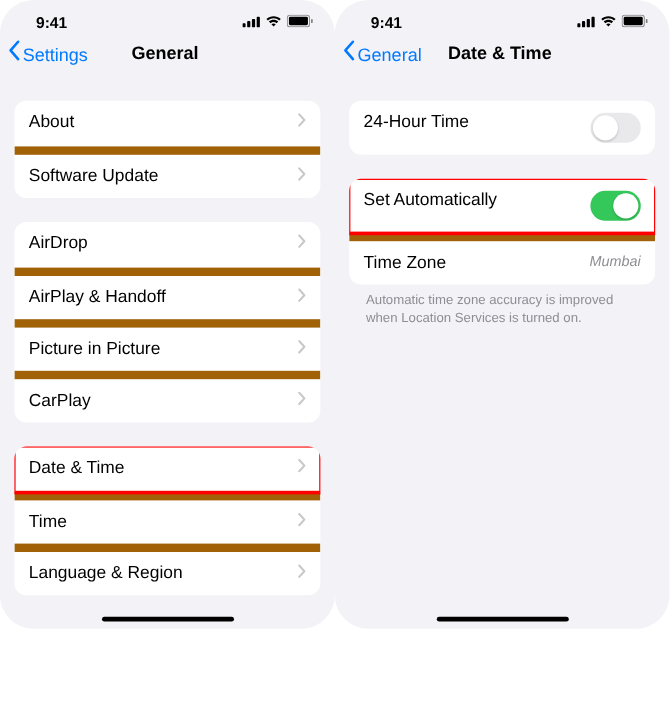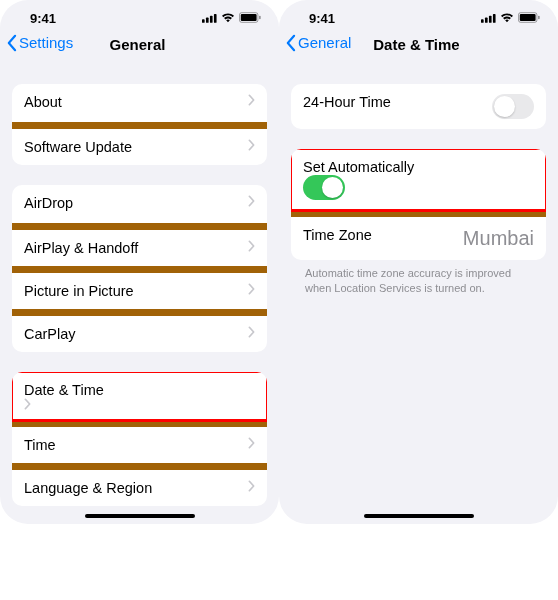--- a/index.html
+++ b/index.html
@@ -35,21 +35,21 @@
   .status-right { display: flex; align-items: center; gap: 4px; }
   .nav {
     display: flex;
     align-items: center;
     padding: 10px 12px 6px 8px;
     position: relative;
     height: 40px;
   }
   .nav-back {
     display: flex;
-    align-items: flex-start;
+    align-items: flex-end;
     color: #007aff;
     font-size: 15px;
     gap: 2px;
     position: absolute;
     left: 6px;
   }
   .nav-title {
     font-size: 15px;
     font-weight: 600;
     color: #000;
@@ -76,21 +76,22 @@
     color: #000;
     min-height: 38px;
     position: relative;
   }
   .cell + .cell { border-top: 7px solid #a16207; }
   .cell .right {
     display: flex;
     align-items: center;
     gap: 6px;
     color: #8e8e93;
-    font-size: 20px;
+    font-size: 12px;
+    font-style: italic;
   }
   .chevron {
     width: 7px; height: 12px;
     display: inline-block;
   }
   .chevron svg { display: block; }
   .toggle {
     width: 42px; height: 25px;
     border-radius: 25px;
     position: relative;
@@ -105,21 +106,20 @@
     top: 2px;
     box-shadow: 0 1px 2px rgba(0,0,0,0.2);
   }
   .toggle-off .toggle-knob { left: 2px; }
   .toggle-on .toggle-knob { right: 2px; }
   .highlight {
     outline: 3px solid #ff0000;
     outline-offset: -1px;
     position: relative;
     z-index: 2;
-    flex-direction: column;
   }
   .footer-note {
     font-size: 11px;
     color: #8e8e93;
     padding: 6px 14px 0 14px;
     line-height: 1.35;
   }
   .home-indicator {
     position: absolute;
     bottom: 6px;

